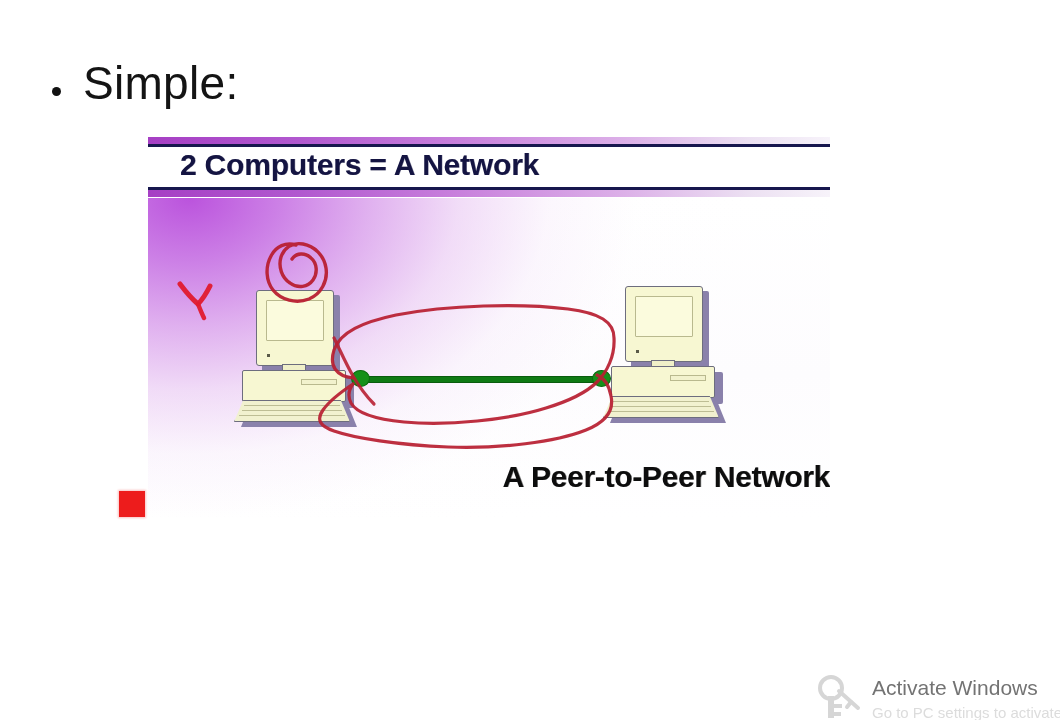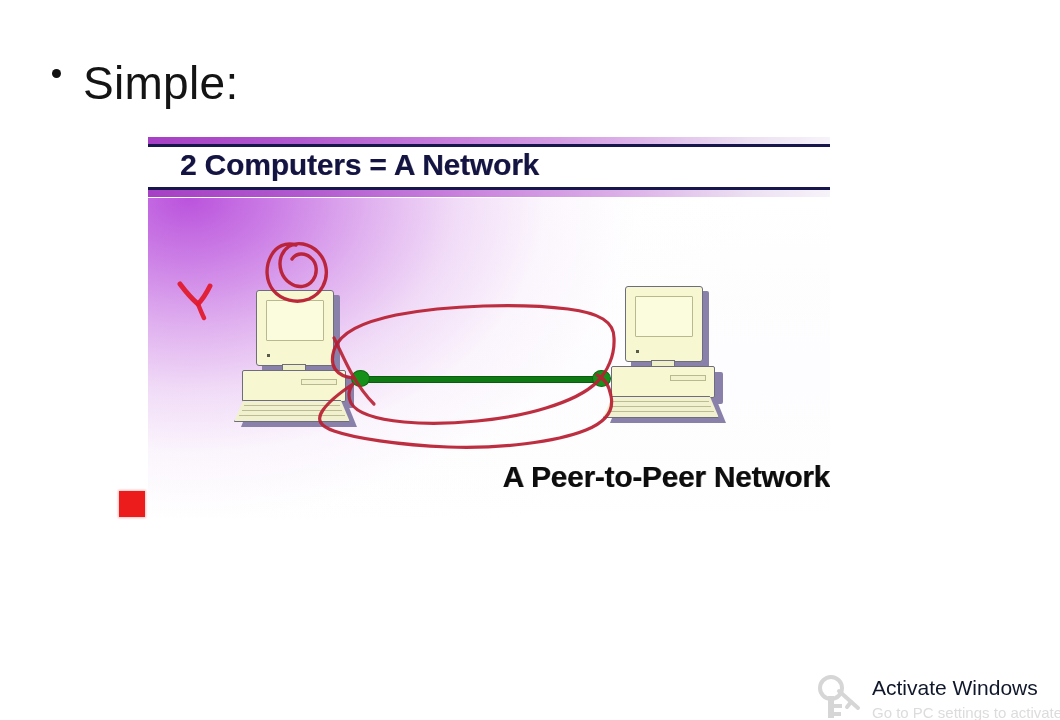--- a/index.html
+++ b/index.html
@@ -16,21 +16,21 @@
     font-family: "Liberation Sans", sans-serif;
     background: #ffffff;
   }
 
   
   .bullet-row {
     position: absolute;
     left: 52px;
     top: 60px;
     display: flex;
-    align-items: center;
+    align-items: flex-end;
     gap: 22px;
   }
   .bullet-dot {
     width: 9px;
     height: 9px;
     background: #111111;
     border-radius: 50%;
     position: relative;
     top: -10px;
     flex: 0 0 auto;
@@ -287,21 +287,21 @@
     left: 2px;
     top: 6px;
     width: 48px;
     height: 48px;
   }
   .wm-title {
     position: absolute;
     left: 60px;
     top: 8px;
     font-size: 21px;
-    color: #0f172a;
+    color: #737373;
     white-space: nowrap;
   }
   .wm-sub {
     position: absolute;
     left: 60px;
     top: 36px;
     font-size: 15px;
     color: #dcdcdc;
     white-space: nowrap;
   }

